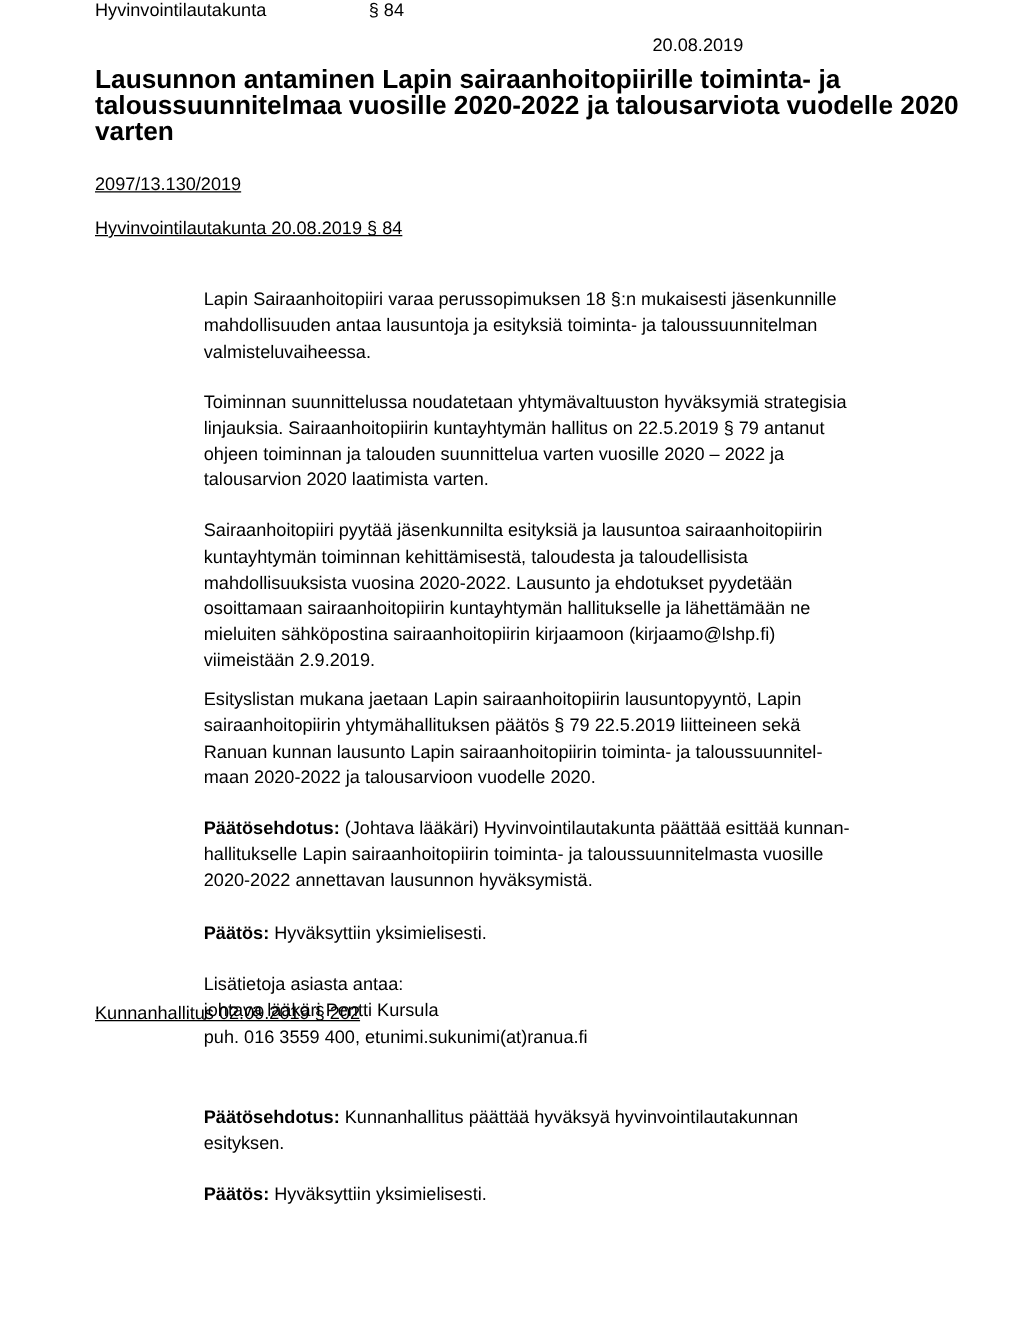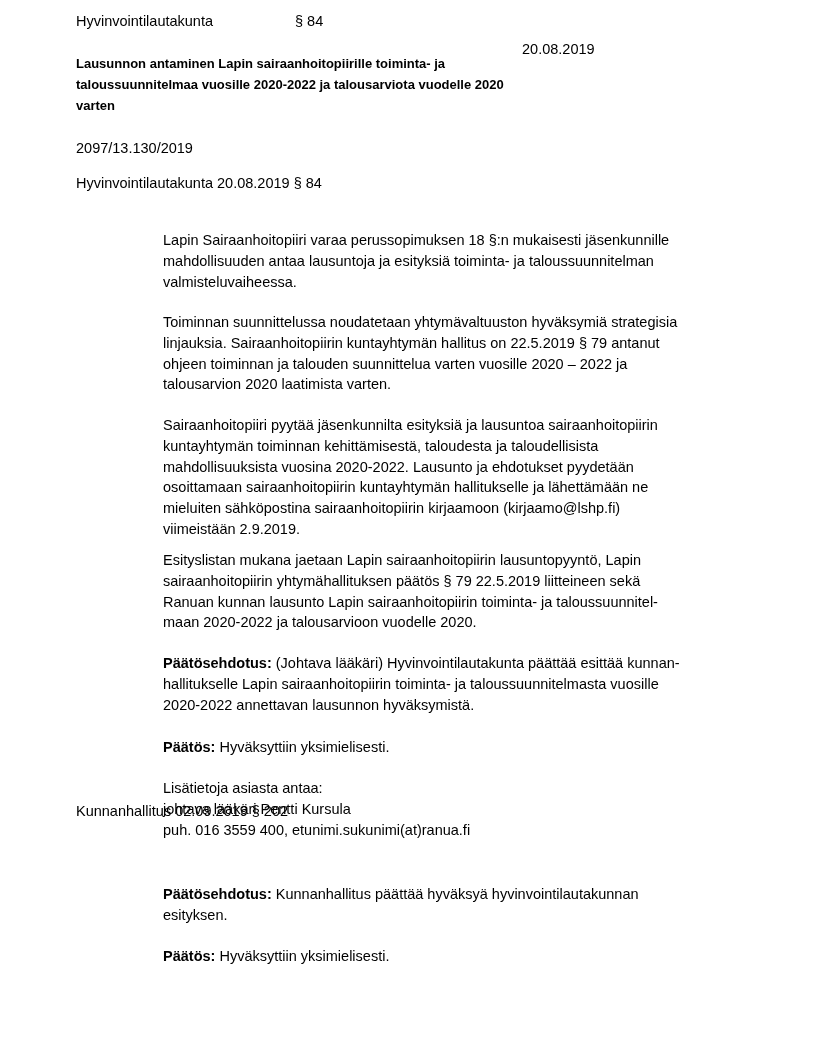--- a/index.html
+++ b/index.html
@@ -17,38 +17,38 @@
   }
   .abs { position: absolute; }
   .pre { white-space: pre-line; }
   .header-row { left: 76px; height: 19px; line-height: 19px; width: 700px; }
   .header-col-org     { position: absolute; left: 0; }
   .header-col-section { position: absolute; left: 219px; text-align: right; }
   .header-col-date    { position: absolute; left: 446px; margin-top: 28px; }
   .doc-title {
     left: 76px;
     width: 720px;
-    font-size: 13px;
+    font-size: 21px;
     font-weight: bold;
     line-height: 20.8px;
   }
-  .margin-left { left: 76px; width: 720px; }
+  .margin-left { left: 76px; width: 720px; text-decoration: underline; }
   .indent { left: 163px; width: 645px; }
   .label {
     font-weight: bold;
     text-decoration-skip-ink: none;
     text-align: center;
   }
 </style>
 </head>
 <body>
 
 <div class="page">
 
-  <div class="abs header-row" style="top:12px">
+  <div class="abs header-row" style="top:0px">
       <span class="header-col-org">Hyvinvointilautakunta</span>
       <span class="header-col-section">§ 84</span>
       <span class="header-col-date">20.08.2019</span>
     </div>
 
   <h1 class="abs doc-title pre" style="top:54px">Lausunnon antaminen Lapin sairaanhoitopiirille toiminta- ja
 taloussuunnitelmaa vuosille 2020-2022 ja talousarviota vuodelle 2020
 varten</h1>
 
   <div class="abs margin-left" style="top:138px">2097/13.130/2019</div>

